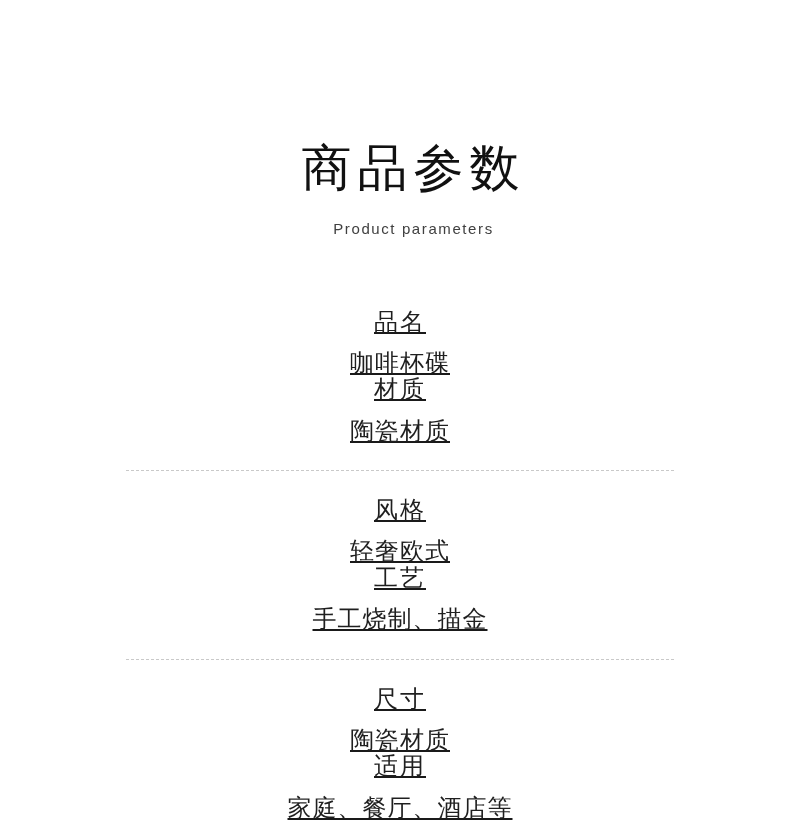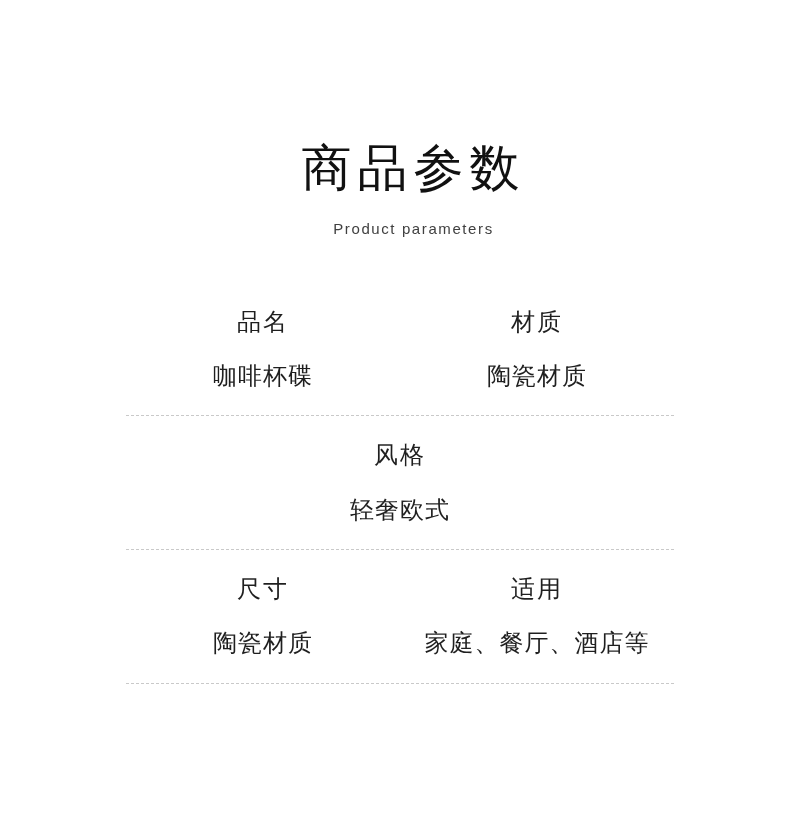--- a/index.html
+++ b/index.html
@@ -41,45 +41,46 @@
     letter-spacing: 1.6px;
     color: #404040;
     font-weight: 400;
   }
   .spec-table {
     margin: 72px auto 0 auto;
     width: 548px;
   }
   .spec-row {
     display: flex;
-    flex-direction: row;
+    flex-direction: column;
     width: 100%;
     border-bottom: 1px dashed #c9c9c9;
     padding-bottom: 26px;
     margin-bottom: 26px;
+    text-decoration: underline;
   }
   .spec-row:last-child {
     border-bottom: 1px dashed #c9c9c9;
   }
   .spec-cell {
     flex: 1 1 50%;
     text-align: center;
     box-sizing: border-box;
   }
   .spec-key {
     font-size: 24px;
     letter-spacing: 2px;
     color: #1f1f1f;
     line-height: 1.1;
   }
   .spec-val {
     font-size: 24px;
     letter-spacing: 1px;
     color: #1f1f1f;
-    margin-top: 28px;
+    margin-top: 15px;
     line-height: 1.1;
   }
 </style>
 </head>
 <body>
 
 <div class="page">
 
   <div class="header">
     <h1 class="title">商品参数</h1>
@@ -97,20 +98,24 @@
         <div class="spec-key">材质</div>
         <div class="spec-val">陶瓷材质</div>
       </div>
     </div>
 
     <div class="spec-row">
       <div class="spec-cell">
         <div class="spec-key">风格</div>
         <div class="spec-val">轻奢欧式</div>
       </div>
+      <div class="spec-cell">
+        <div class="spec-key">工艺</div>
+        <div class="spec-val">手工烧制、描金</div>
+      </div>
     </div>
 
     <div class="spec-row">
       <div class="spec-cell">
         <div class="spec-key">尺寸</div>
         <div class="spec-val">陶瓷材质</div>
       </div>
       <div class="spec-cell">
         <div class="spec-key">适用</div>
         <div class="spec-val">家庭、餐厅、酒店等</div>

